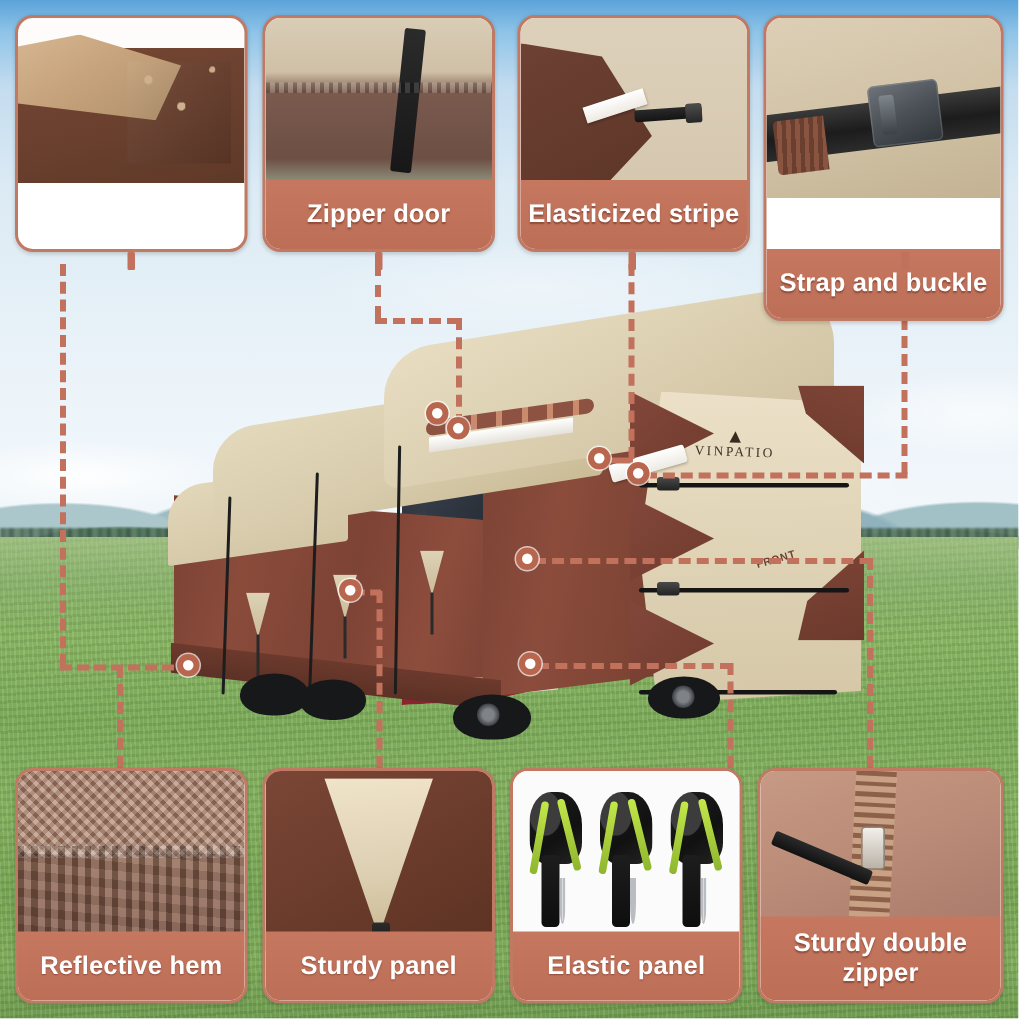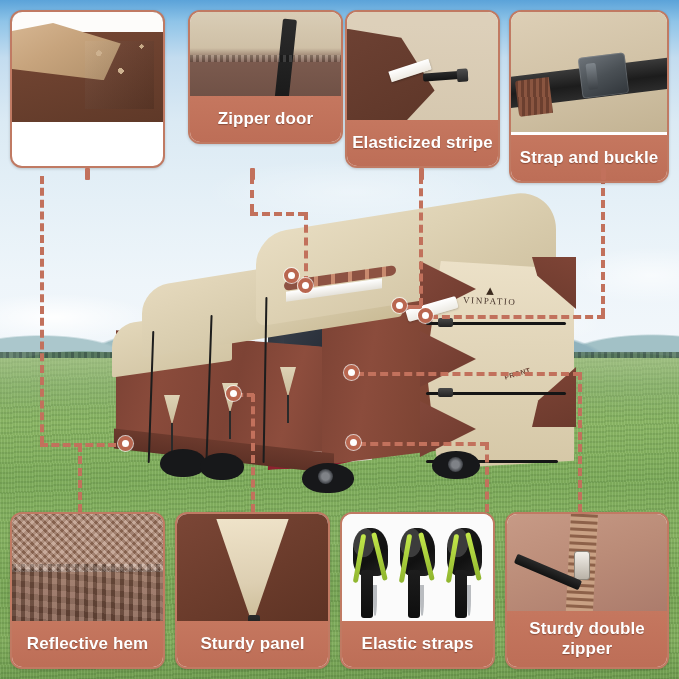--- a/index.html
+++ b/index.html
@@ -641,39 +641,39 @@
 
 <div class="dot" style="left:284px; top:268px;"></div>
 
 <div class="panel two-line" style="left:10px; top:10px; width:155px; height:158px;">
   <div class="panel-photo">
     <div class="ph ph-vents"></div>
   </div>
 </div>
 <div class="stub" style="left:85px; top:168px;"></div>
 
-<div class="panel" style="left:188px; top:10px; width:155px; height:134px;">
+<div class="panel" style="left:175px; top:10px; width:155px; height:158px;">
   <div class="panel-photo">
     <div class="ph ph-zipdoor"></div>
   </div>
   <div class="panel-label">Zipper door</div>
 </div>
 <div class="stub" style="left:250px; top:168px;"></div>
 
 <div class="panel" style="left:345px; top:10px; width:155px; height:158px;">
   <div class="panel-photo">
     <div class="ph ph-reflect">
       <div class="reflect-strap"></div>
     </div>
   </div>
   <div class="panel-label">Elasticized stripe</div>
 </div>
 <div class="stub" style="left:419px; top:168px;"></div>
 
-<div class="panel" style="left:509px; top:10px; width:160px; height:173px;">
+<div class="panel" style="left:509px; top:10px; width:160px; height:204px;">
   <div class="panel-photo">
     <div class="ph ph-buckle">
       <div class="buckle-cuff"></div>
       <div class="buckle-body"></div>
     </div>
   </div>
   <div class="panel-label">Strap and buckle</div>
 </div>
 <div class="stub" style="left:601px; top:168px;"></div>
 
@@ -710,21 +710,21 @@
       </div>
       <div class="strap-bundle" style="left:68%;">
         <div class="knot"></div>
         <div class="cordA"></div>
         <div class="cordB"></div>
         <div class="tail"></div>
         <div class="hook"></div>
       </div>
     </div>
   </div>
-  <div class="panel-label">Elastic straps</div>
+  <div class="panel-label">Elastic panel</div>
 </div>
 
 <div class="panel two-line" style="left:505px; top:512px; width:164px; height:157px;">
   <div class="panel-photo">
     <div class="ph ph-zipper">
       <div class="zip-pull"></div>
     </div>
   </div>
   <div class="panel-label">Sturdy double
 zipper</div>

